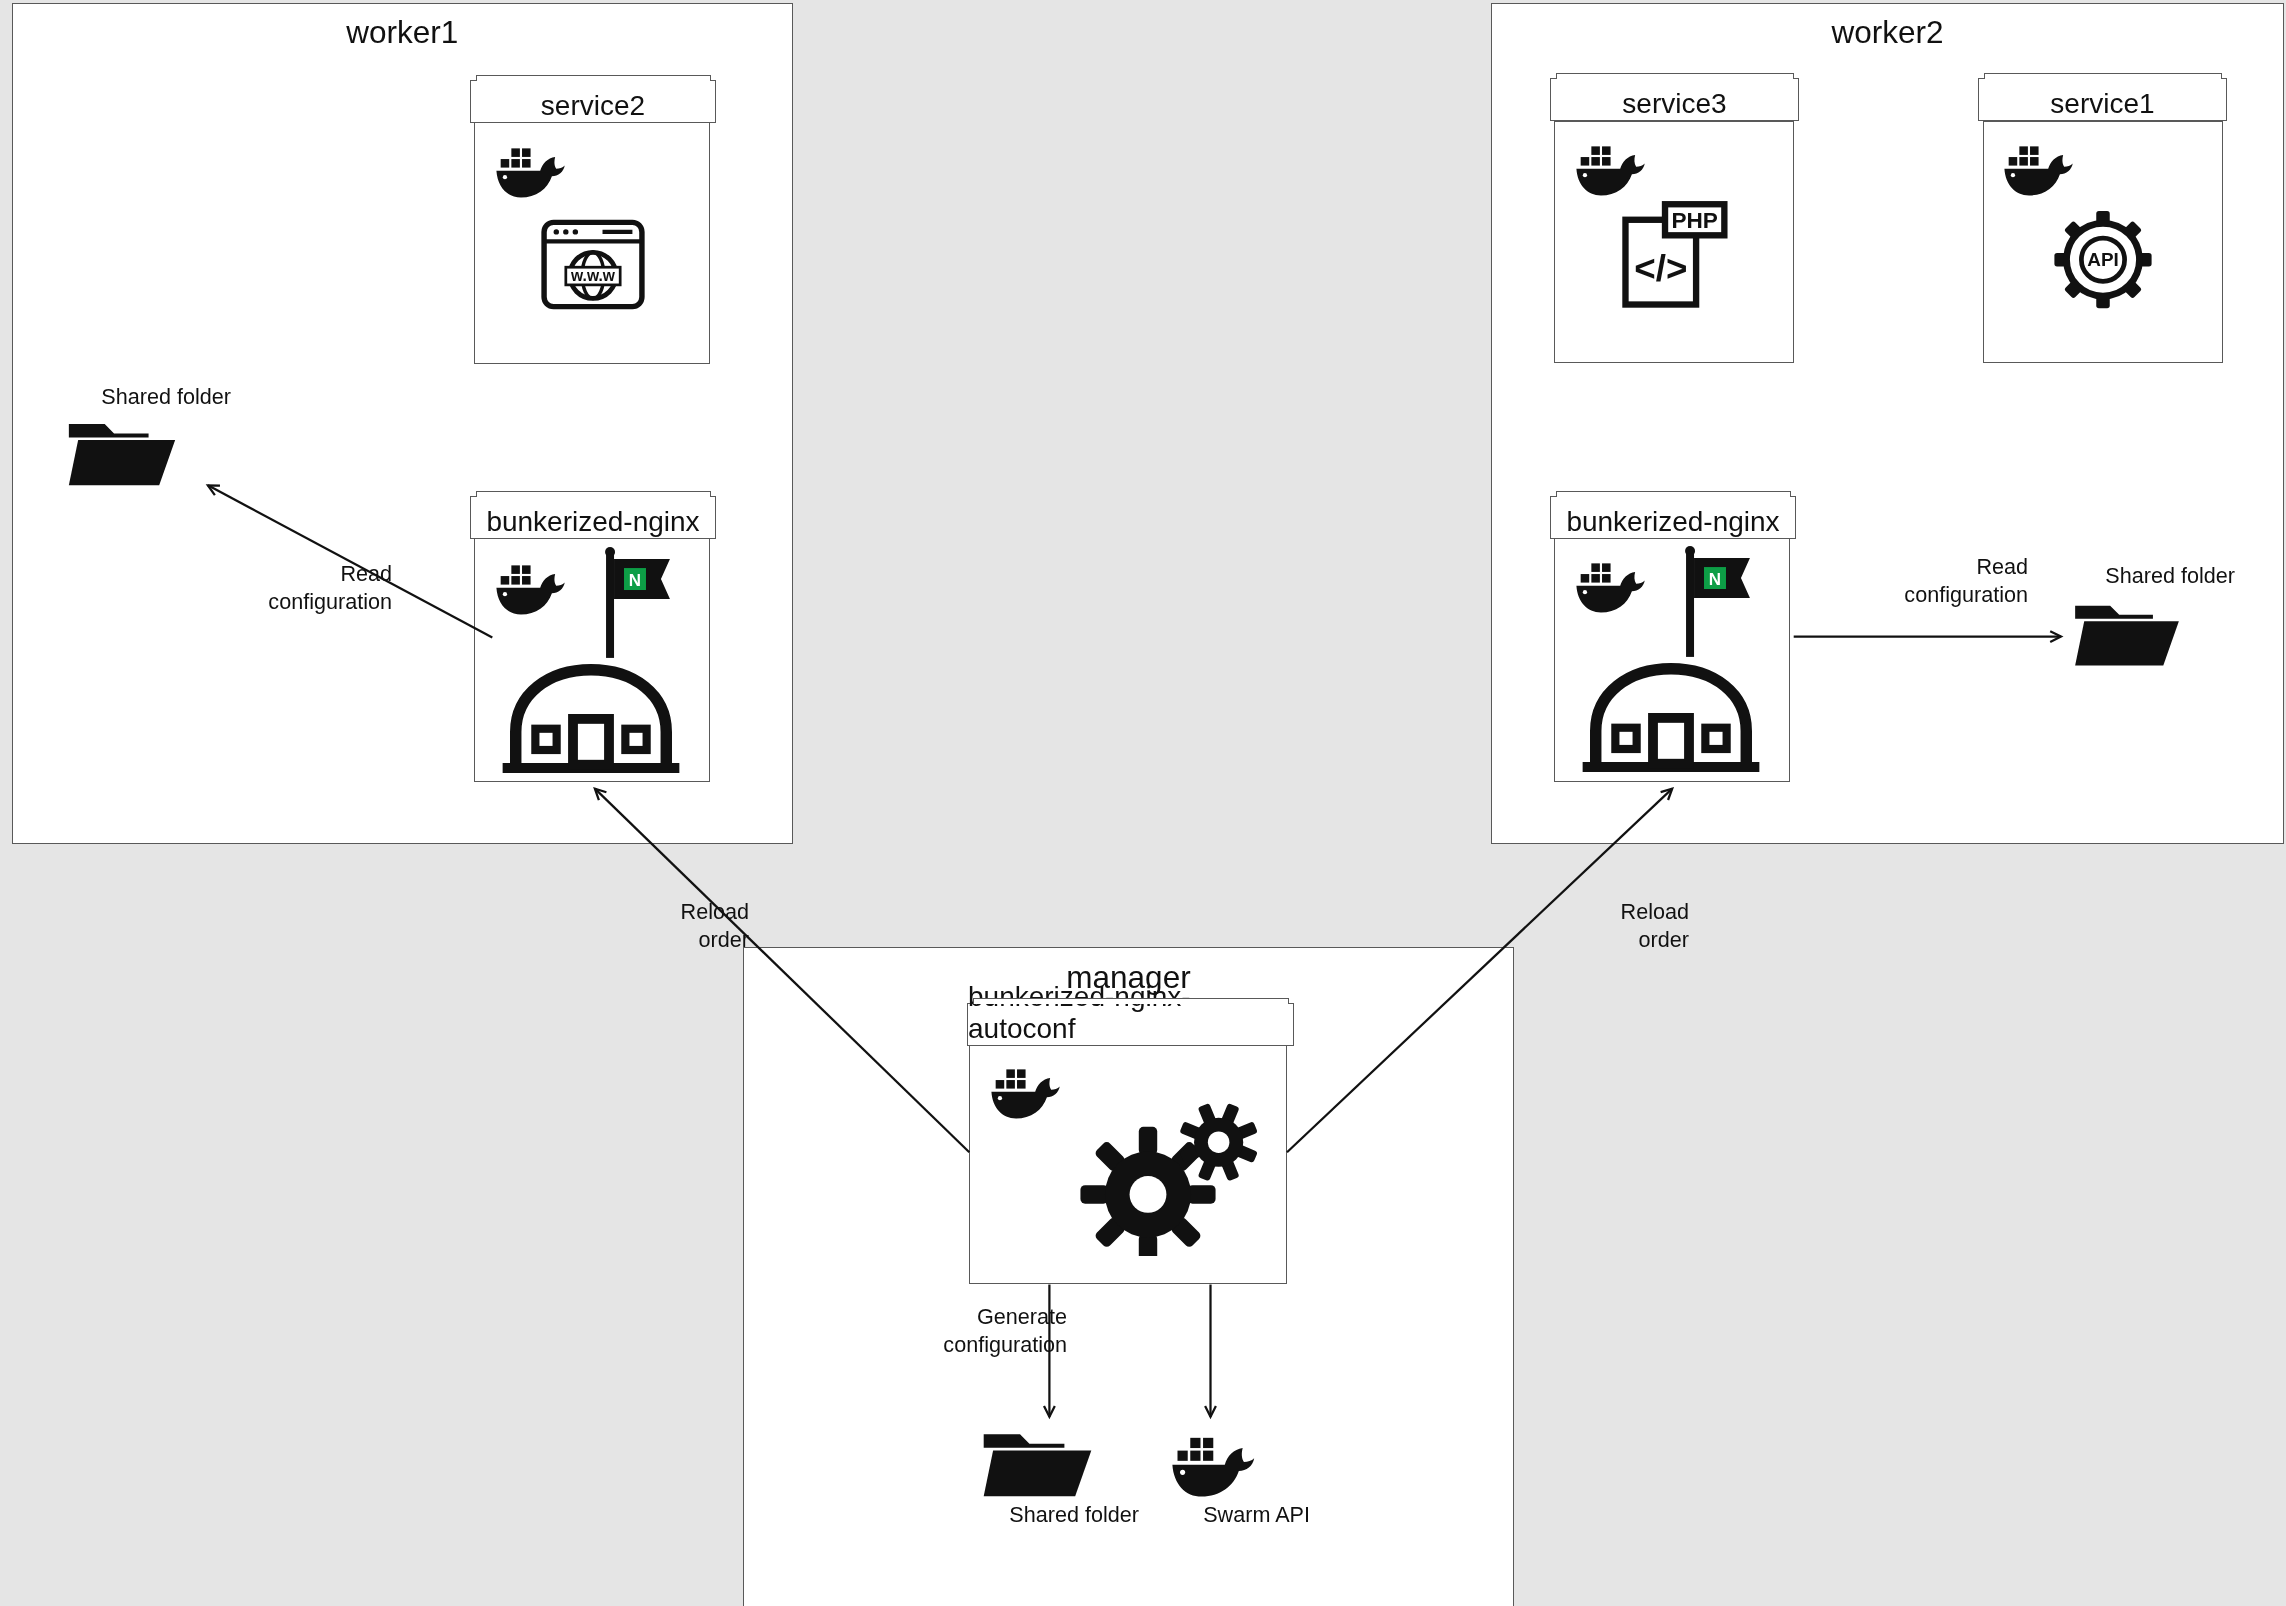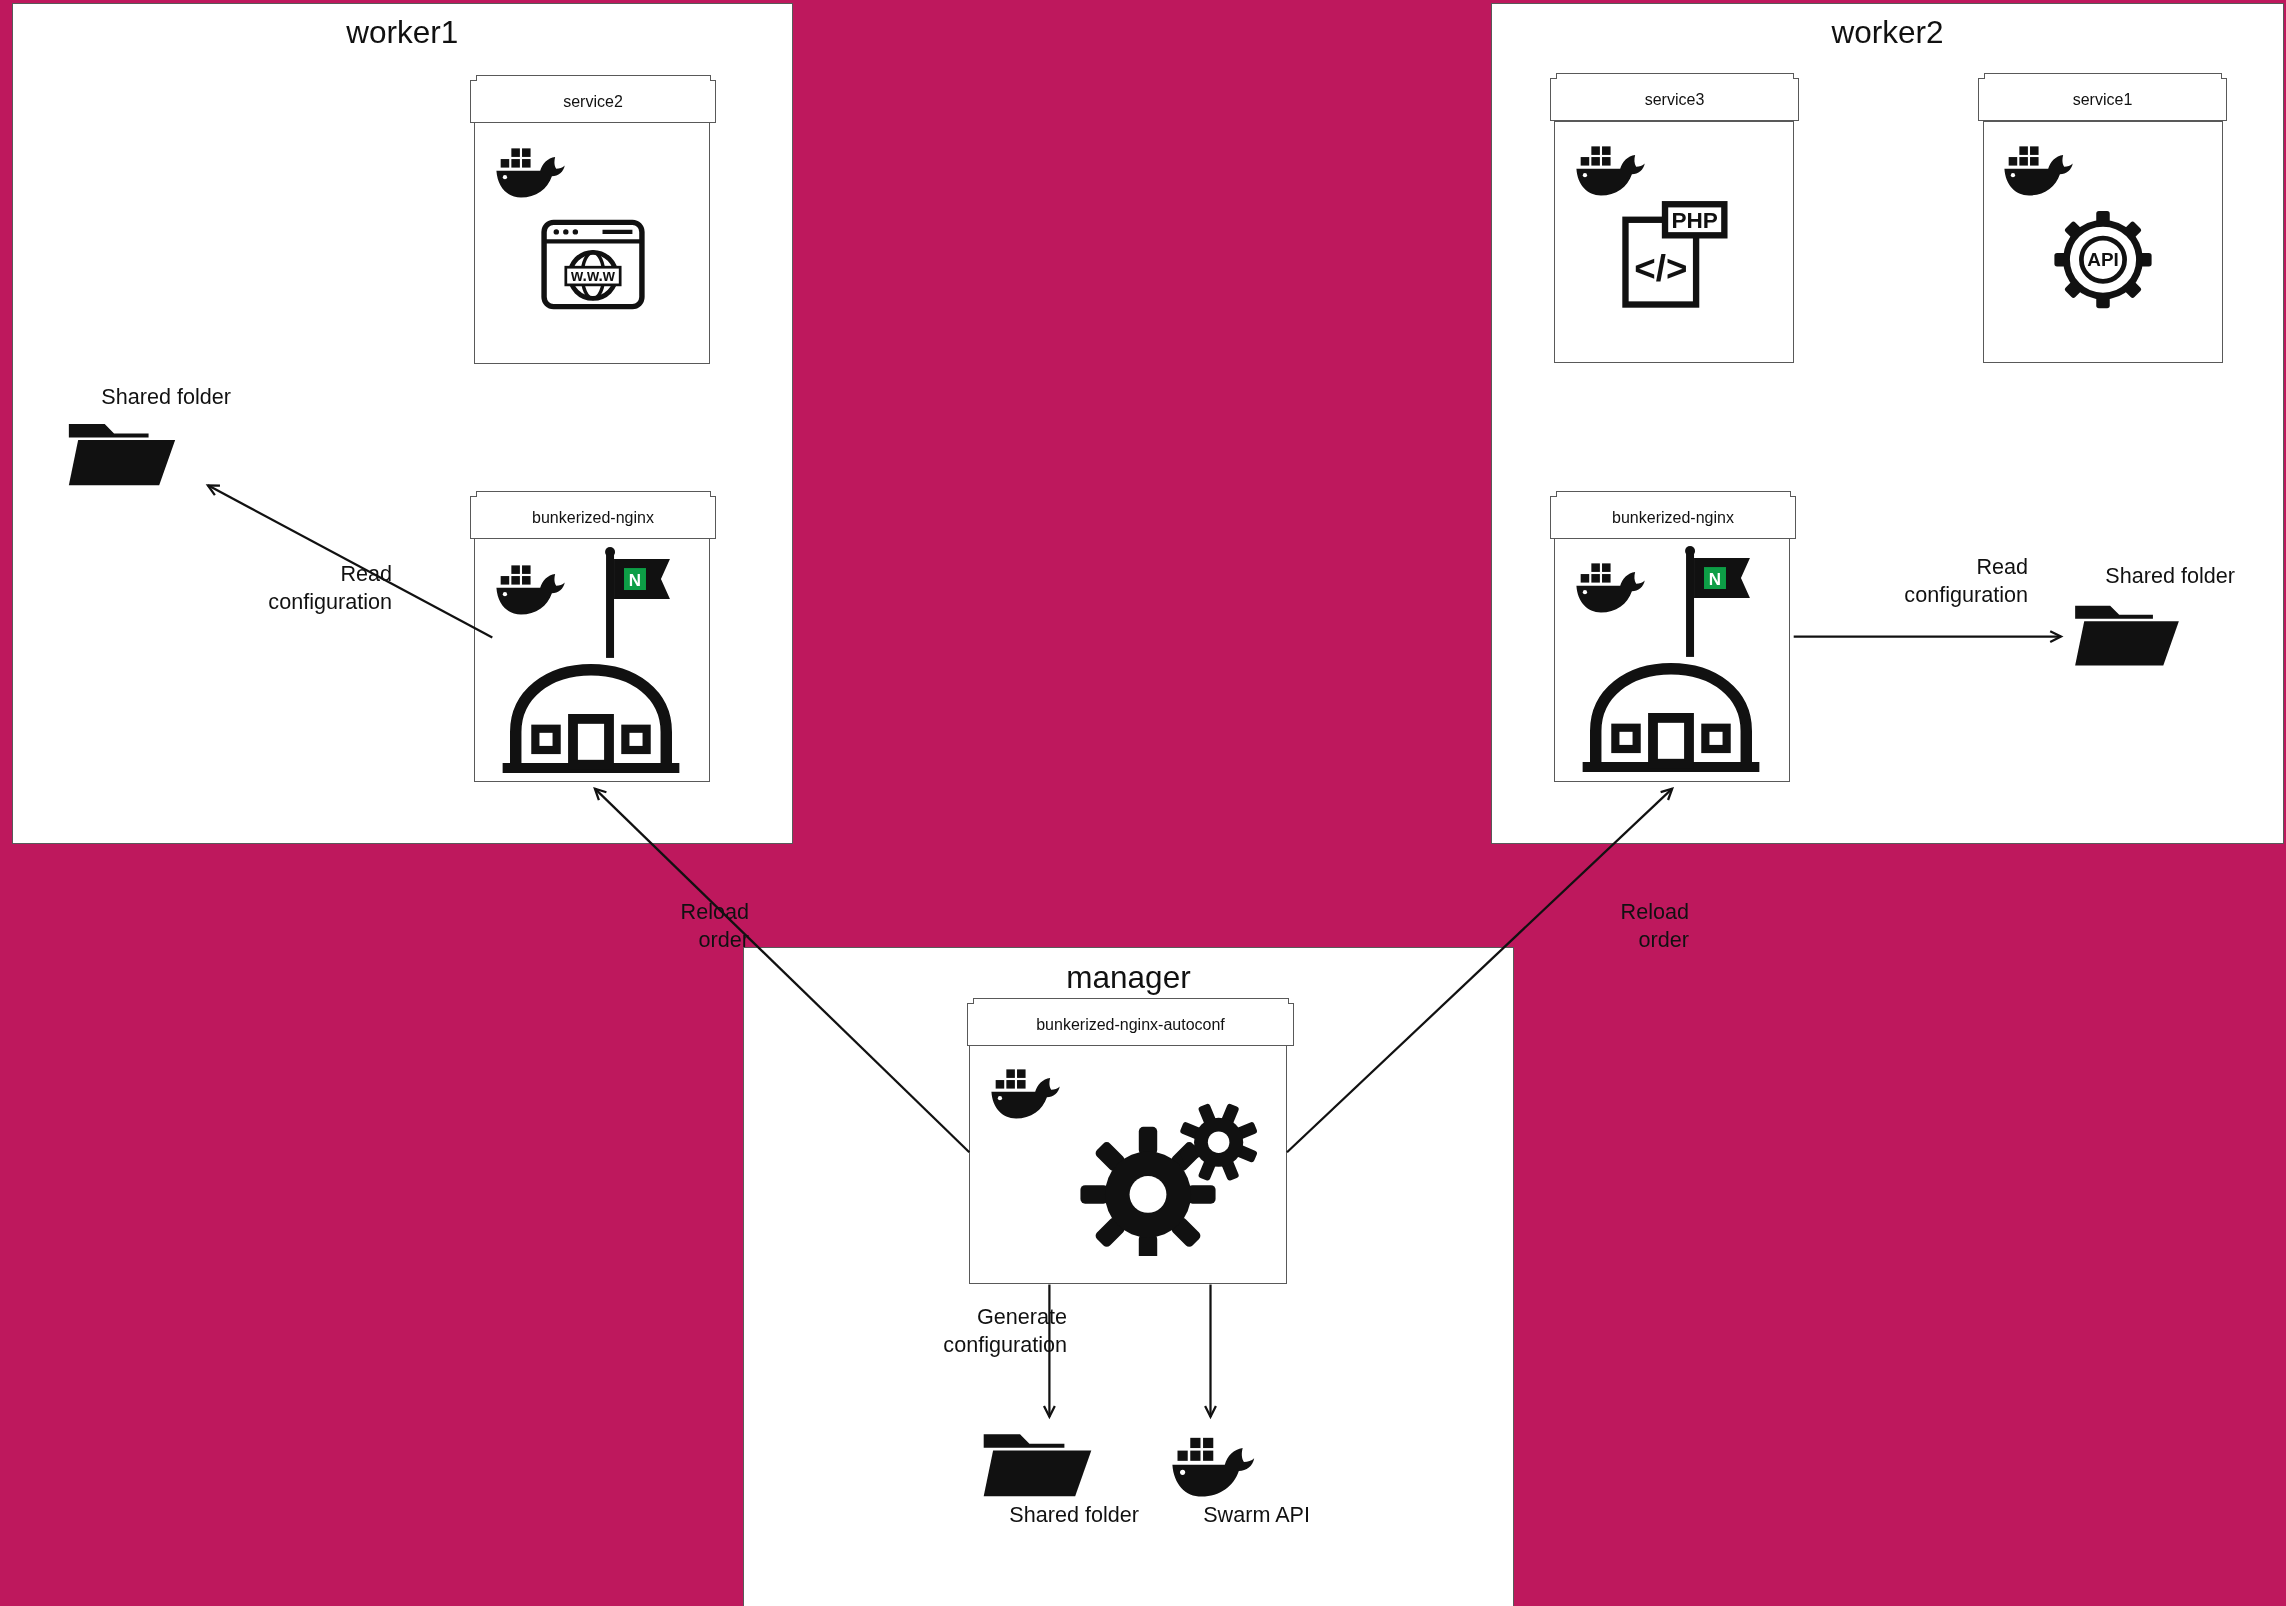--- a/index.html
+++ b/index.html
@@ -1,26 +1,26 @@
 <!DOCTYPE html>
 <html style="font-size:14.4px"><head>
 <meta charset="utf-8">
 <style>
   * { box-sizing: border-box; margin: 0; padding: 0; }
   html,body { background:#ffffff; }
   .canvas {
     position: relative; width: 2286px; height: 1607px;
-    background: #be185d; color: #111;
+    background: #e5e5e5; color: #111;
     font-family: "Liberation Sans", sans-serif; overflow: hidden;
   }
   .node { position:absolute; border:1.8px solid #595959; background:#fff; }
   .node-title { position:absolute; top:10.8px; left:0; width:100%; text-align:center; font-size:31.5px; color:#111; }
   .ctitle {
     position:absolute; border:1.8px solid #595959; background:#fff;
-    display:flex; align-items:center; justify-content:center; font-size:16px; color:#111; z-index:3;
+    display:flex; align-items:flex-end; justify-content:center; font-size:28px; color:#111; z-index:3;
   }
   .ctitle::before {
     content:""; position:absolute; top:-6.3px; left:4.5px; right:4.5px; height:5.4px;
     background:#fff; border:1.8px solid #595959; border-bottom:none;
   }
   .cbody { position:absolute; border:1.8px solid #595959; background:#fff; z-index:2; }
   .icon { position:absolute; z-index:4; }
   .lbl { position:absolute; text-align:right; font-size:21.6px; line-height:1.3; white-space:pre-line; color:#111; z-index:4; }
   #arrows { position:absolute; left:0; top:0; z-index:5; pointer-events:none; }
   #arrows line { stroke:#111; stroke-width:2.5px; }

